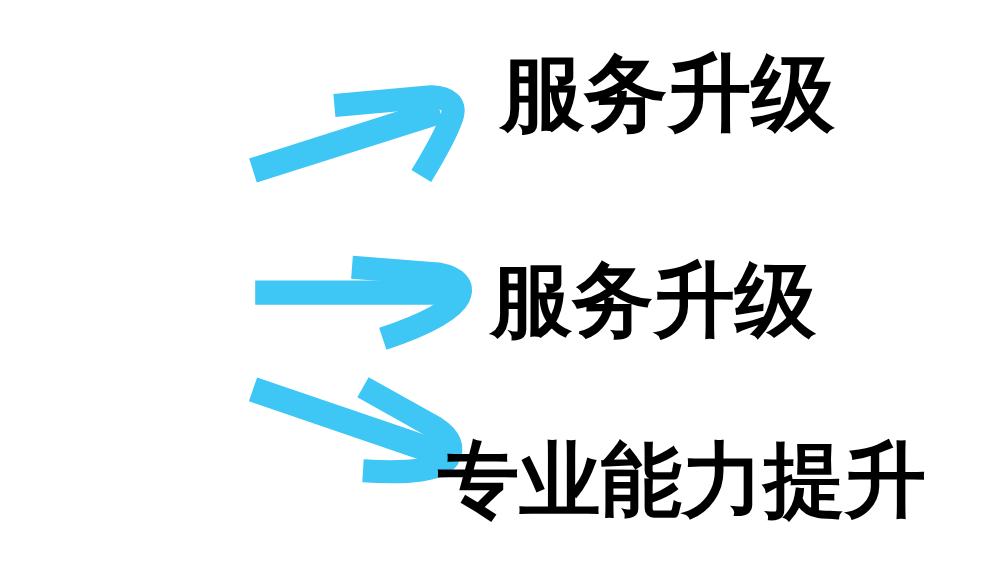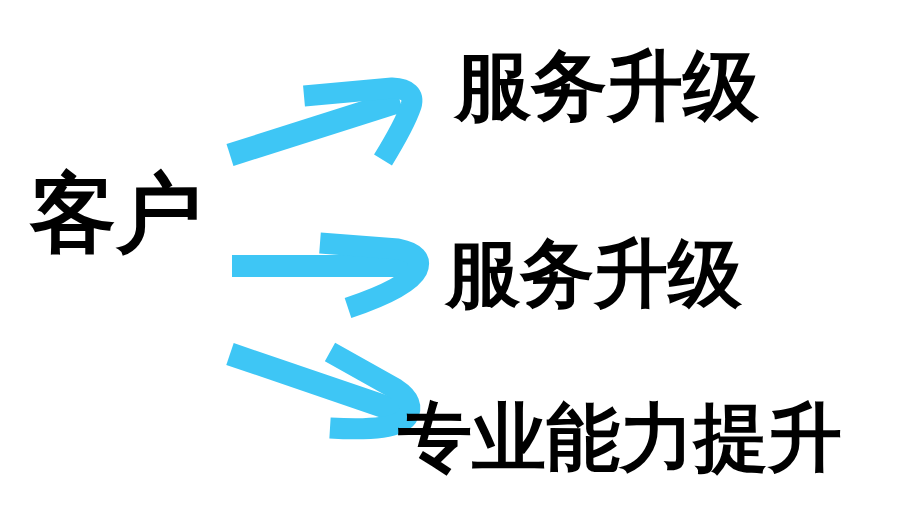--- a/index.html
+++ b/index.html
@@ -82,21 +82,20 @@
       <path class="arrow-stroke" d="M 320 243 L 398 249 Q 424 254 417 270 Q 408 288 348 308" stroke="#3EC6F5" stroke-width="21"></path>
     </g>
 
     <g>
       <path class="arrow-stroke" d="M 230 354 L 400 412" stroke="#3EC6F5" stroke-width="23"></path>
       <path class="arrow-stroke" d="M 330 352 L 396 389 Q 416 402 407 417 Q 396 432 330 428" stroke="#3EC6F5" stroke-width="21"></path>
     </g>
   </svg>
 
   <div class="source-label">
-    <span class="source-line">客户</span>
   </div>
 
   <div class="dest-label dest-1">服务升级</div>
 
   <div class="dest-label dest-2">服务升级</div>
 
   <div class="dest-label dest-3">专业能力提升</div>
 
 </div>
 

